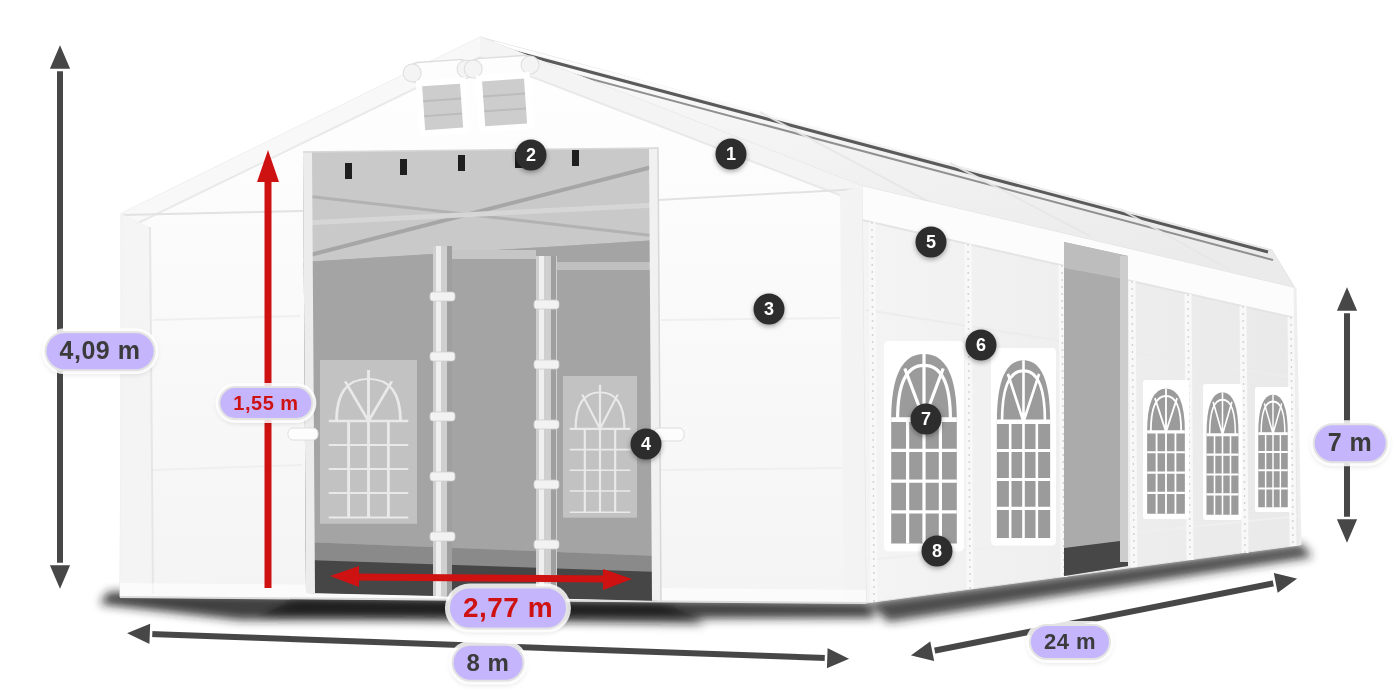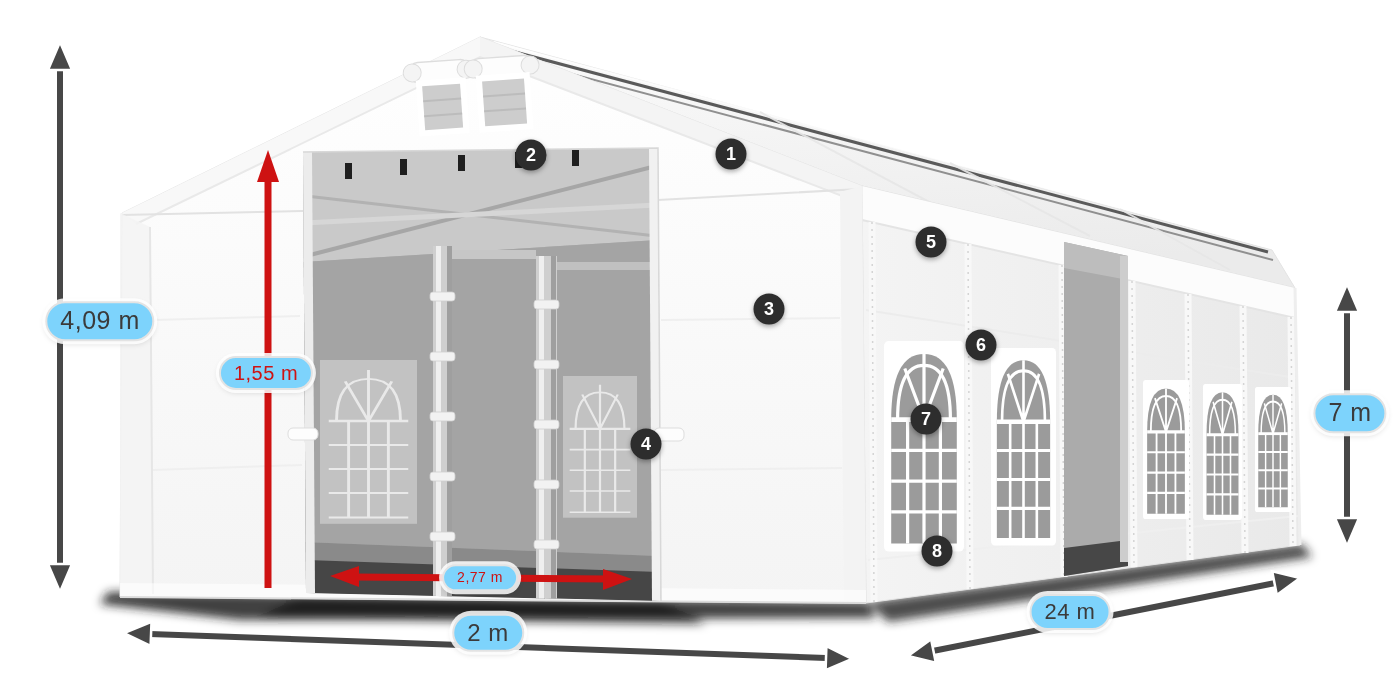--- a/index.html
+++ b/index.html
@@ -3,24 +3,24 @@
 <meta charset="utf-8">
 <style>
   html,body{margin:0;padding:0;background:#ffffff;}
   .stage{
     position:relative;width:1400px;height:700px;background:#ffffff;
     overflow:hidden;font-family:"Liberation Sans", sans-serif;
   }
   .stage svg.art{position:absolute;left:0;top:0;width:1400px;height:700px;}
   .dim-pill{
     position:absolute;transform:translate(-50%,-50%);
-    background:#7dd3fc;border:2px solid #e3e3e3;border-radius:999px;
-    padding:4px 13px;font-weight:normal;color:#3b3b3b;white-space:nowrap;
+    background:#c4b5fd;border:2px solid #e3e3e3;border-radius:999px;
+    padding:4px 13px;font-weight:bold;color:#3b3b3b;white-space:nowrap;
     box-shadow:0 0 0 3px rgba(255,255,255,.85), 0 2px 6px rgba(0,0,0,.18);
-    letter-spacing:.5px;line-height:1.1;z-index:4;
+    letter-spacing:.5px;line-height:1.1;z-index:4;margin-top:30px;
   }
   .dim-pill.red{color:#ce1212;}
   .callout{
     position:absolute;transform:translate(-50%,-50%);
     width:31px;height:31px;border-radius:50%;background:#2d2d2d;color:#ffffff;
     display:flex;align-items:center;justify-content:center;
     font-weight:bold;font-size:18px;z-index:3;
     box-shadow:0 2px 5px rgba(0,0,0,.35);
   }
 </style>
@@ -257,22 +257,22 @@
     </g>
     <g>
       <line x1="352" y1="577" x2="610" y2="579" stroke="#ce1212" stroke-width="7"></line>
       <polygon points="330,576 359,566 359,587" fill="#ce1212"></polygon>
       <polygon points="632,579 603,569 603,590" fill="#ce1212"></polygon>
     </g>
   </svg>
 
   <div class="dim-pill" style="left:100px;top:321px;font-size:25px;"><span>4,09 m</span></div>
   <div class="dim-pill red" style="left:266px;top:373px;font-size:20px;"><span>1,55 m</span></div>
-  <div class="dim-pill red" style="left:480px;top:578px;font-size:14px;"><span>2,77 m</span></div>
-  <div class="dim-pill" style="left:488px;top:633px;font-size:24px;"><span>2 m</span></div>
+  <div class="dim-pill red" style="left:508px;top:578px;font-size:28px;"><span>2,77 m</span></div>
+  <div class="dim-pill" style="left:488px;top:633px;font-size:24px;"><span>8 m</span></div>
   <div class="dim-pill" style="left:1070px;top:612px;font-size:22px;text-align:center;"><span>24 m</span></div>
   <div class="dim-pill" style="left:1350px;top:413px;font-size:25px;"><span>7 m</span></div>
 
   <div class="callout" style="left:731px;top:154px;">1</div>
   <div class="callout" style="left:531px;top:155px;">2</div>
   <div class="callout" style="left:769px;top:309px;">3</div>
   <div class="callout" style="left:646px;top:444px;">4</div>
   <div class="callout" style="left:931px;top:242px;">5</div>
   <div class="callout" style="left:981px;top:345px;">6</div>
   <div class="callout" style="left:926px;top:419px;">7</div>

